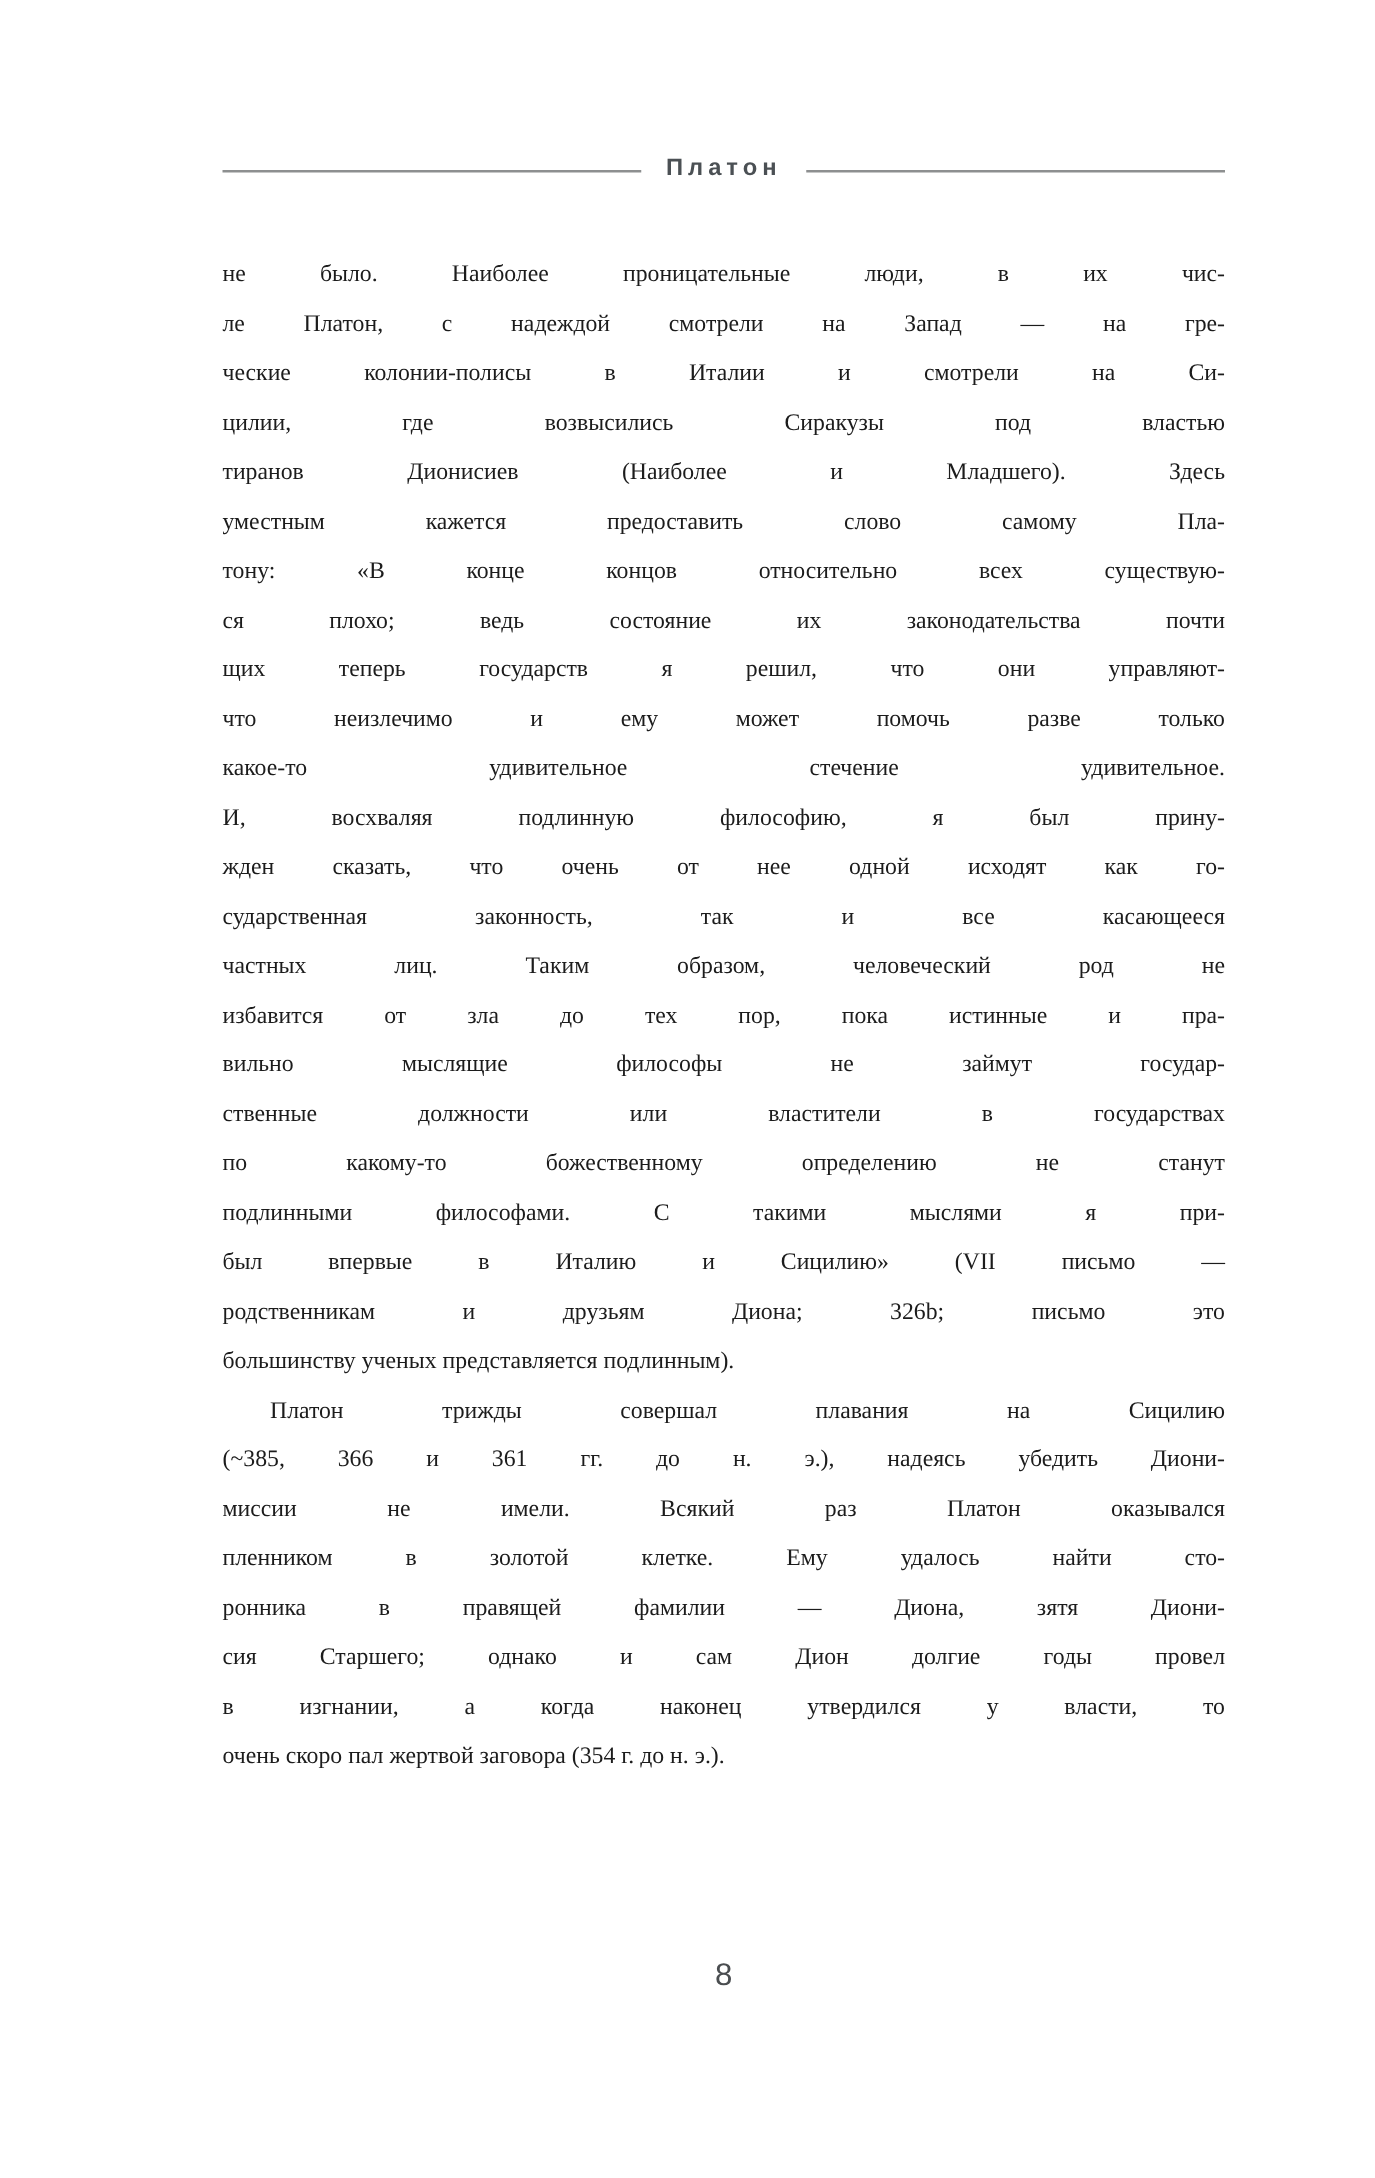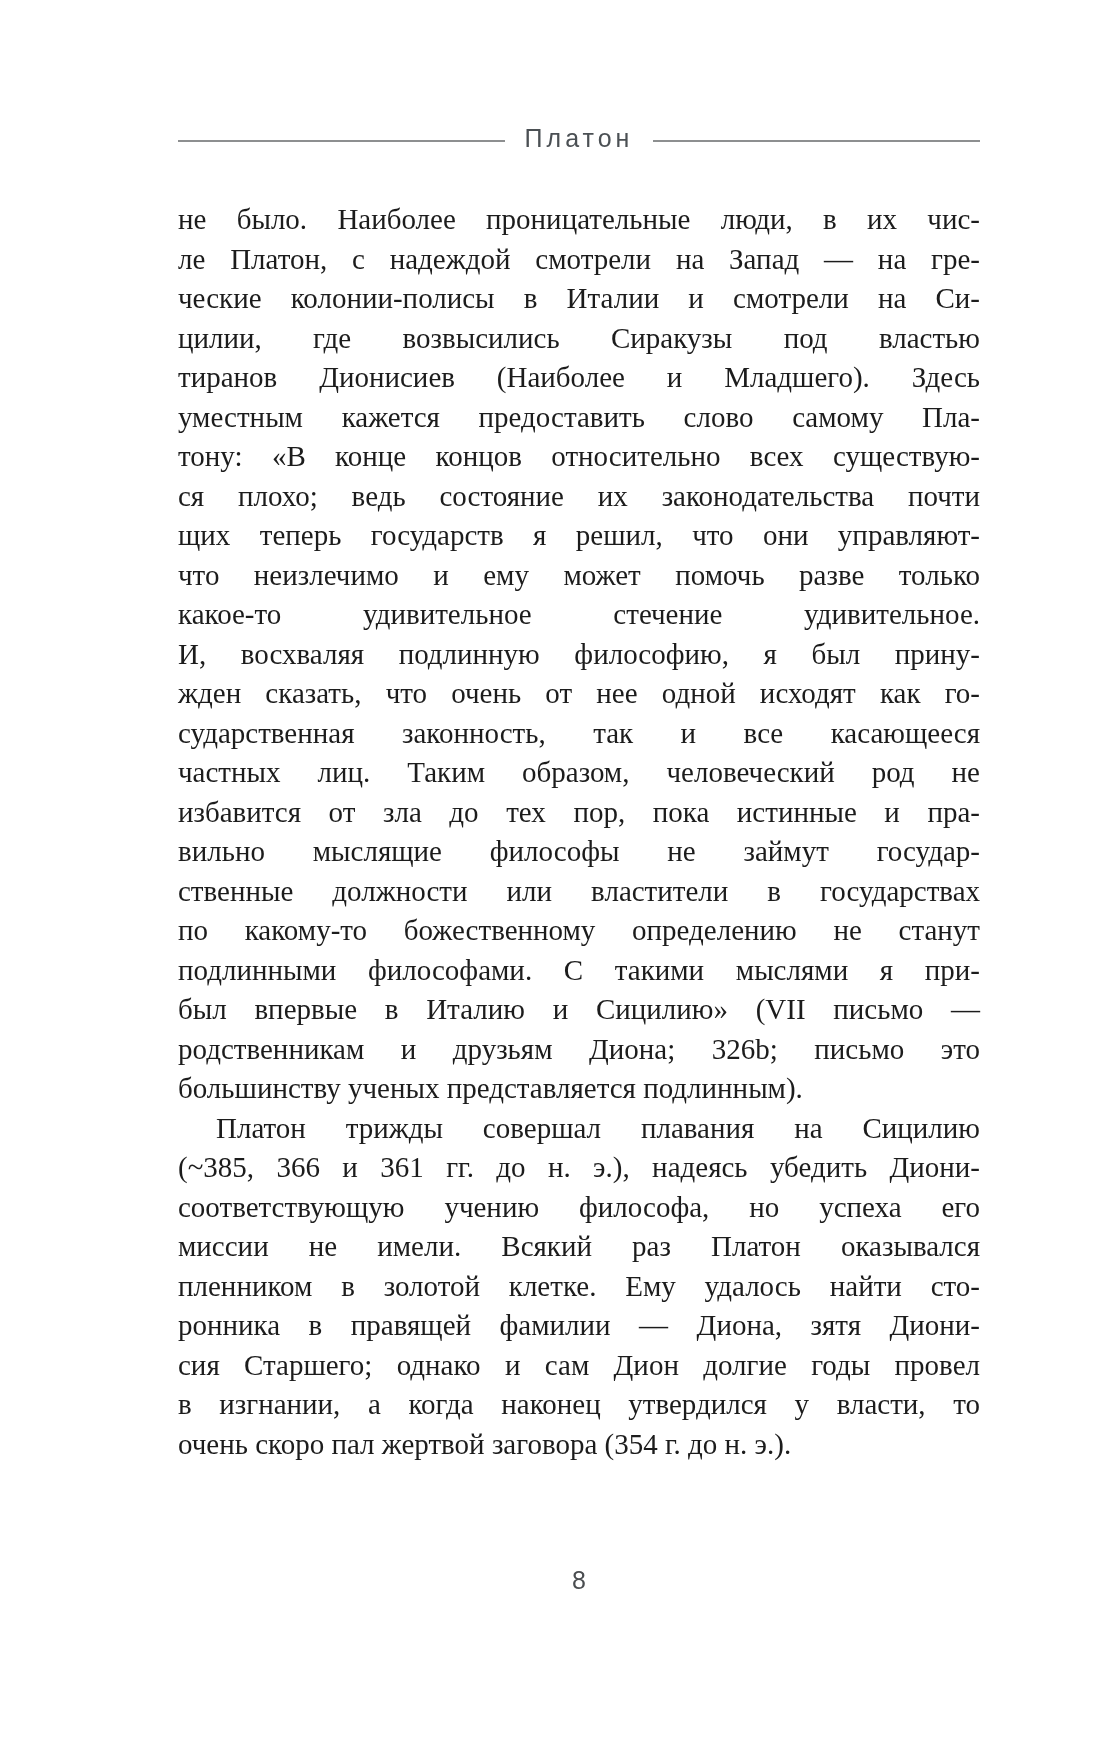--- a/index.html
+++ b/index.html
@@ -20,33 +20,33 @@
     align-items:center;
   }
   .rule {
     flex:1;
     height:0;
     border-top:2px solid #8d8f90;
   }
   .title {
     padding:0 20px;
     font-family:"Liberation Sans", sans-serif;
-    font-weight:400;
-    font-size:25px;
+    font-weight:700;
+    font-size:19px;
     letter-spacing:4px;
     color:#4b5054;
     white-space:nowrap;
     transform:translateY(-2px);
   }
   .body {
     position:absolute;
     left:178px;
     top:200px;
     width:802px;
-    font-size:29px;
+    font-size:19px;
     color:#1c1c1c;
   }
   .line {
     height:39.5px;
     line-height:39.5px;
     text-align:justify;
     text-align-last:justify;
     overflow:visible;
   }
   .line.last {
@@ -98,21 +98,20 @@
       <div class="line">избавится от зла до тех пор, пока истинные и пра-</div>
       <div class="line">вильно мыслящие философы не займут государ-</div>
       <div class="line">ственные должности или властители в государствах</div>
       <div class="line">по какому-то божественному определению не станут</div>
       <div class="line">подлинными философами. С такими мыслями я при-</div>
       <div class="line">был впервые в Италию и Сицилию» (VII  письмо —</div>
       <div class="line">родственникам и друзьям Диона; 326b; письмо это</div>
       <div class="line last">большинству ученых представляется подлинным).</div>
       <div class="line indent">Платон трижды совершал плавания на Сицилию</div>
       <div class="line">(~385, 366 и 361 гг. до н. э.), надеясь убедить Диони-</div>
-      <div class="line">соответствующую учению философа, но успеха его</div>
       <div class="line">миссии не имели. Всякий раз Платон оказывался</div>
       <div class="line">пленником в золотой клетке. Ему удалось найти сто-</div>
       <div class="line">ронника в правящей фамилии — Диона, зятя Диони-</div>
       <div class="line">сия Старшего; однако и сам Дион долгие годы провел</div>
       <div class="line">в изгнании, а когда наконец утвердился у власти, то</div>
       <div class="line last">очень скоро пал жертвой заговора (354 г. до н. э.).</div>
     </div>
 
   <div class="footer">
     <span class="pagenum">8</span>

